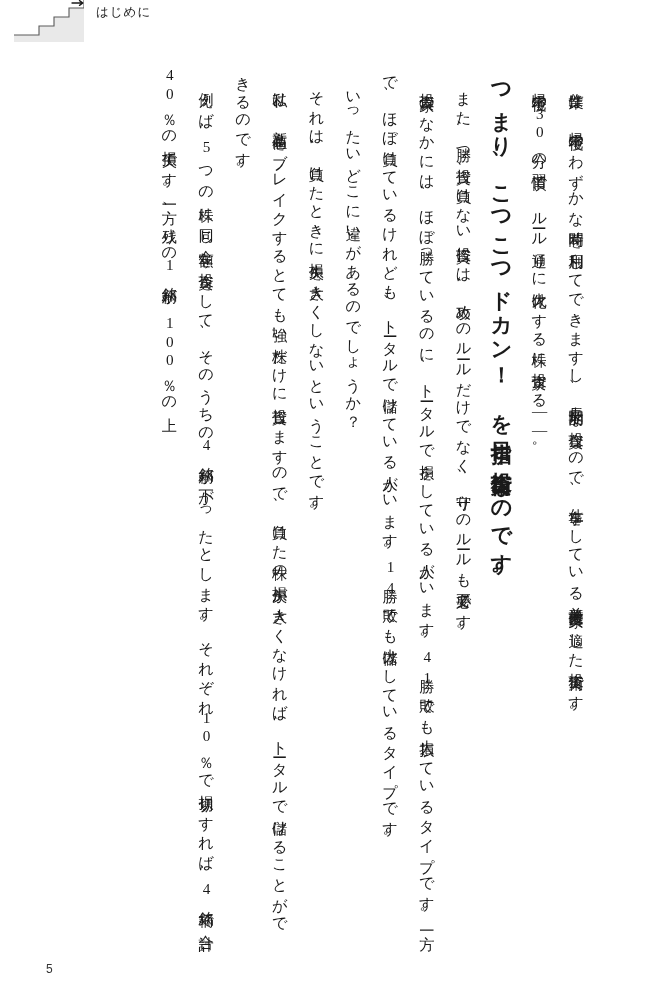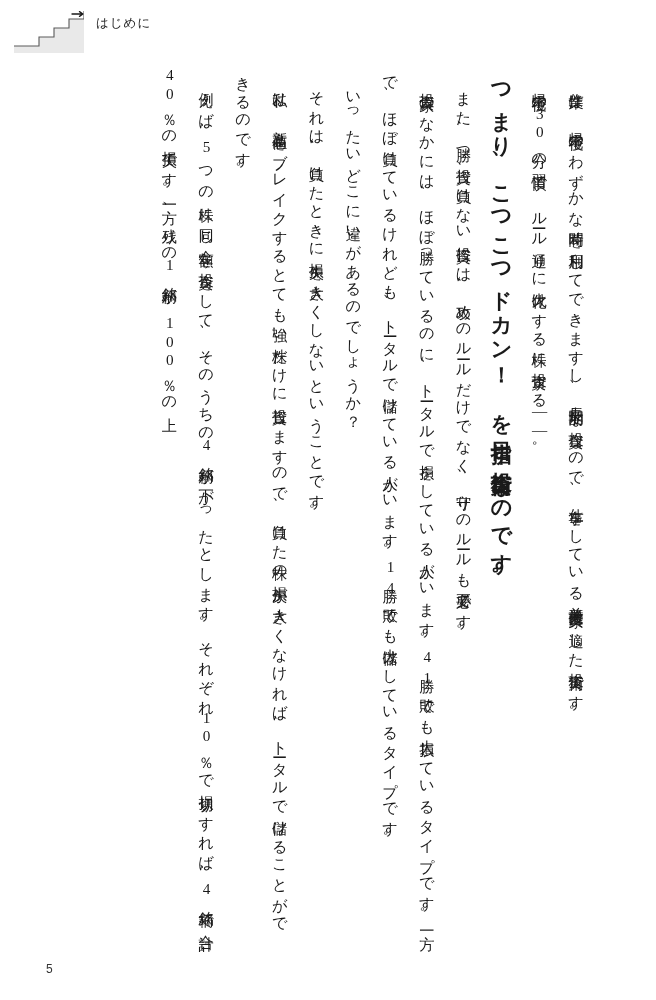--- a/index.html
+++ b/index.html
@@ -12,21 +12,21 @@
     height: 1000px;
     position: relative;
     font-family: "Liberation Serif", "DejaVu Serif", serif;
     color: #1a1a1a;
     overflow: hidden;
   }
 
   
   #page-header {
     position: absolute;
-    top: 11px;
+    top: 0;
     left: 0;
     width: 656px;
     height: 48px;
   }
   #stair-mark {
     position: absolute;
     top: 0;
     left: 14px;
     width: 70px;
     height: 42px;

